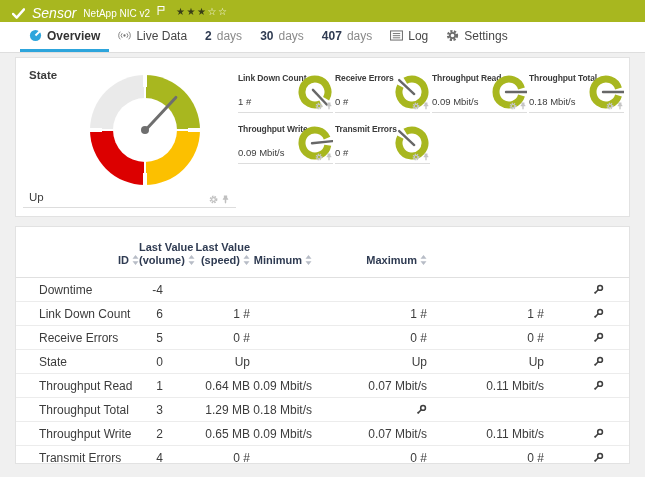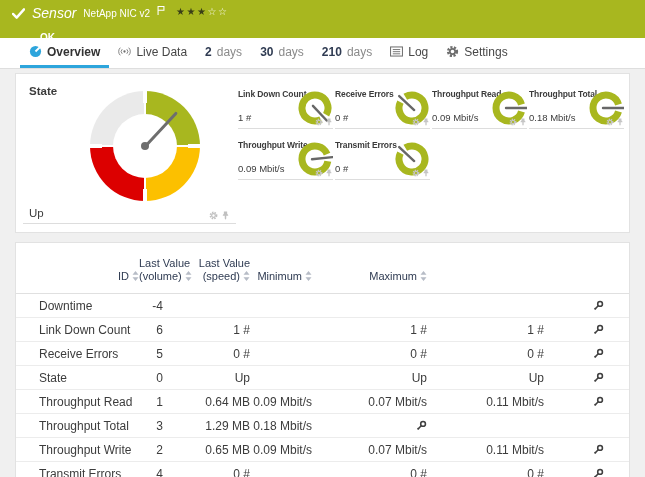--- a/index.html
+++ b/index.html
@@ -1,21 +1,21 @@
 <!DOCTYPE html>
 <html style="--header_green: #a8b71f; --accent_blue: #2da5dc; --gauge_green: #a8b71f; --gauge_yellow: #fcc000; --gauge_red: #dc0000; --gauge_gray: #eaeaea; --table_header_text: #2f3b52; --page_bg: #f0f0f0;"><head>
 <meta charset="utf-8">
 <style>
   html,body{margin:0;padding:0}
   body{width:645px;height:477px;background:var(--page_bg,#f0f0f0);font-family:"Liberation Sans",sans-serif;overflow:hidden;position:relative;-webkit-font-smoothing:antialiased}
   svg{display:block;width:100%;height:100%}
   .icon{display:inline-block}
 
   
-  .green-bar{height:38px;background:var(--header_green);color:#fff;padding:5px 0 9px 12px;box-sizing:border-box}
+  .green-bar{height:22px;background:var(--header_green);color:#fff;padding:5px 0 9px 12px;box-sizing:border-box}
   .hrow{display:flex;align-items:center;gap:7px}
   .check{width:13px;height:11px;color:#fff;flex:none}
   .kind{font-style:italic;font-size:14px}
   .title{font-weight:400;font-size:10px}
   .flag{width:8px;height:11px;margin-top:-5px;color:#fff;cursor:pointer}
   .stars{font-size:10px;letter-spacing:1.5px;margin-left:4px;margin-top:-4px;cursor:pointer}
   .star.f{color:#3a3f17}
   .star.e{color:rgba(255,255,255,.9)}
   .status{font-size:10px;font-weight:700;padding-left:28px;margin-top:11px}
 
@@ -51,21 +51,21 @@
   .m-gauge{position:absolute;right:2px;top:6px;width:36px;height:36px}
   .m-value{position:absolute;left:0;bottom:6px;font-size:9.5px;color:#3c3c3c;white-space:nowrap}
   .m-icons{position:absolute;right:2px;bottom:3px;display:flex;gap:2px;color:#c5c5c5}
   .m-icons .icon{width:8px;height:8px;cursor:pointer}
   .m-line{position:absolute;left:0;right:2px;bottom:0;height:1px;background:#ddd}
 
   
   .table-card{margin-top:9px;height:238px;padding:14px 0 0;overflow:hidden}
   .thead,.trow{display:grid;grid-template-columns:100px 46px 65px 62px 115px 117px 1fr;padding:0 25px 0 23px;align-items:center}
   .thead{align-items:end;padding-bottom:10px;border-bottom:1px solid #e0e0e0}
-  .th{font-size:11px;font-weight:400;color:var(--table_header_text);line-height:13px;cursor:pointer;white-space:nowrap}
+  .th{font-size:11px;font-weight:700;color:var(--table_header_text);line-height:13px;cursor:pointer;white-space:nowrap}
   .th:not(.c0){text-align:right}
   .sort{display:inline-block;width:7px;height:10px;margin-left:3px;color:#b7bcc6;vertical-align:-1px}
   .sort.desc{width:8px;height:5px;color:#394760;vertical-align:1px}
   .trow{height:23px;border-bottom:1px solid #ececec;font-size:12px;color:#3c3c3c;cursor:default}
   .td{white-space:nowrap}
   .td:not(.channel){text-align:right}
   .td.id{padding-right:22px}
   .td.edit{display:flex;justify-content:flex-end}
   .editic{width:11px;height:11px;color:#3f3f3f;cursor:pointer}
 </style>
@@ -114,21 +114,21 @@
       </div>
       <div class="tab day">
         <span class="num">2</span>
         <span class="lbl">days</span>
       </div>
       <div class="tab day">
         <span class="num">30</span>
         <span class="lbl">days</span>
       </div>
       <div class="tab day">
-        <span class="num">210</span>
+        <span class="num">407</span>
         <span class="lbl">days</span>
       </div>
       <div class="tab">
         <span class="ticon">
           <svg viewBox="0 0 14 11">
             <rect x=".6" y=".6" width="12.8" height="9.8" fill="none" stroke="currentColor" stroke-width="1.1"></rect>
             <path d="M3 3.4h8M3 5.7h8M3 8h8" stroke="currentColor" stroke-width="1"></path>
           </svg>
         </span>
         <span class="lbl">Log</span>

